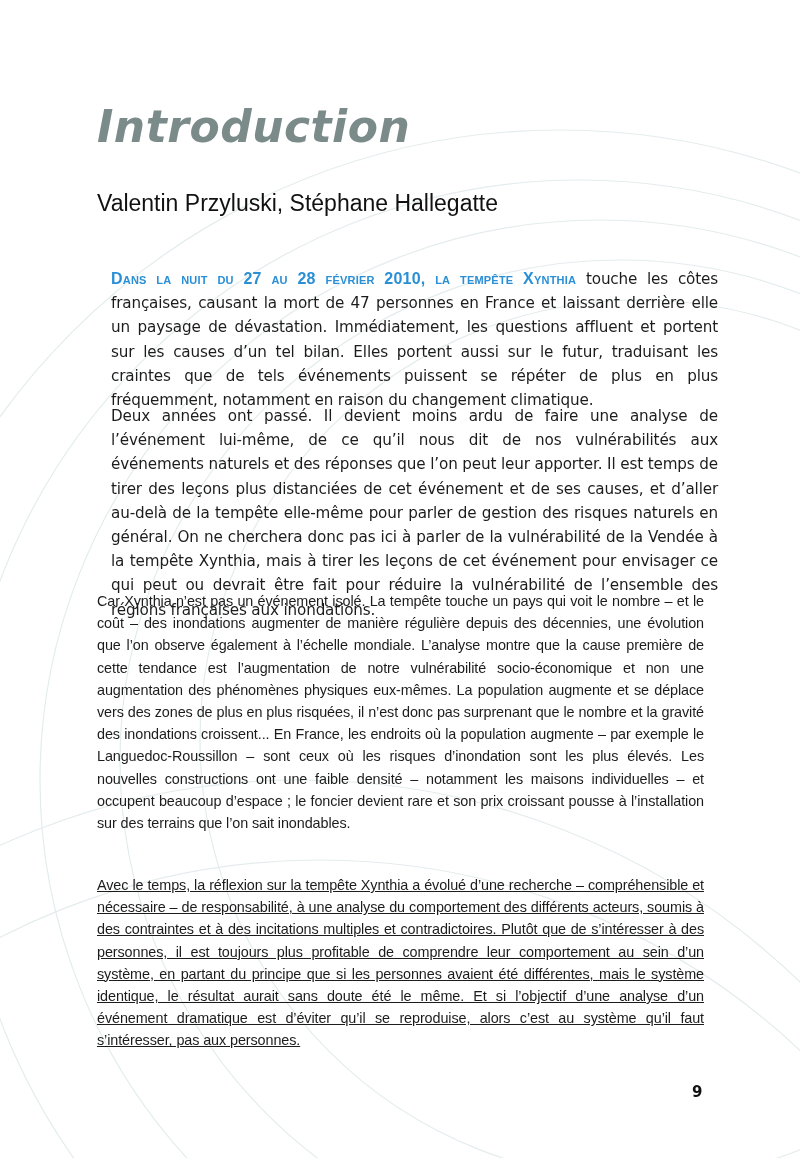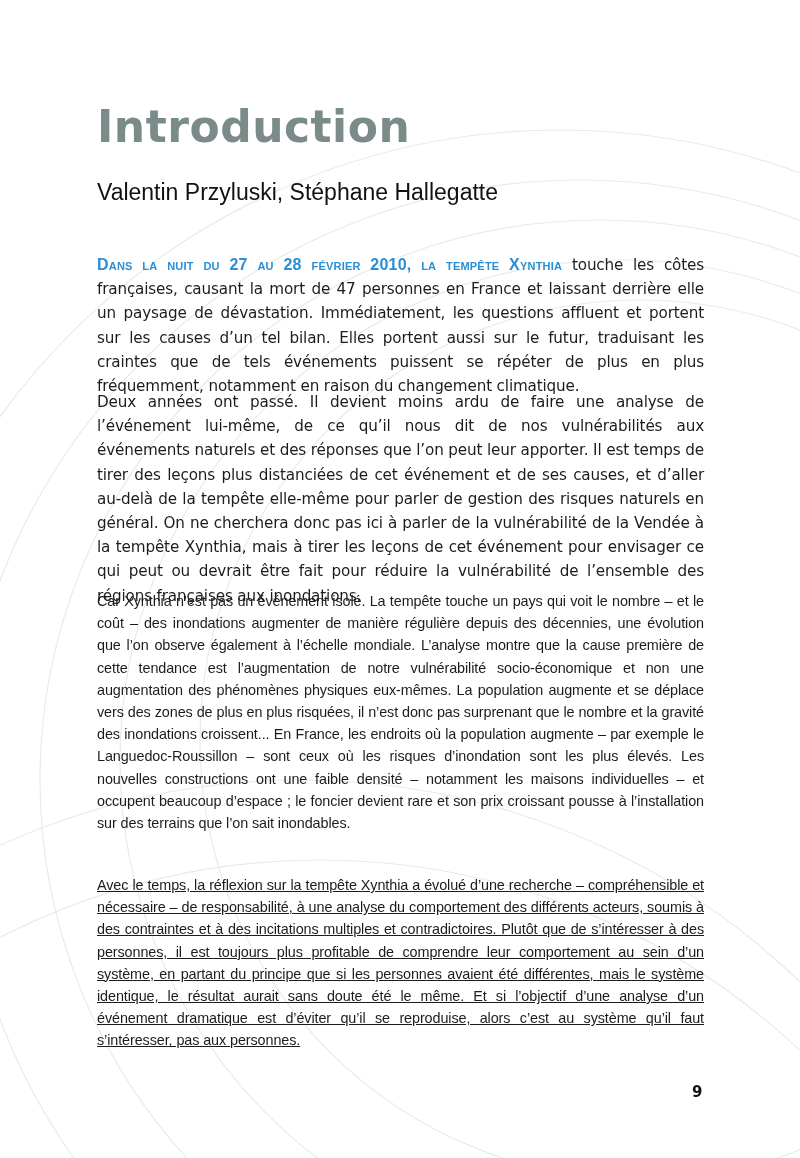--- a/index.html
+++ b/index.html
@@ -33,37 +33,38 @@
       position: absolute;
       top: 101px;
       left: 0;
       margin: 0;
       font-family: "DejaVu Sans", sans-serif;
       font-weight: bold;
       font-size: 44px;
       letter-spacing: 0.5px;
       color: #7b8b8a;
       line-height: 52px;
+      font-style: italic;
     }
     .authors {
       position: absolute;
-      top: 177px;
+      top: 188px;
       left: 0;
       margin: 0;
       font-family: "Liberation Sans", sans-serif;
       font-weight: normal;
       font-size: 23px;
       color: #111111;
       line-height: 30px;
     }
     .body-a {
       position: absolute;
       left: 0;
       width: 607px;
-      margin: 0;
+      margin: 14px;
       font-family: "DejaVu Sans", sans-serif;
       font-size: 15.2px;
       line-height: 24.2px;
       text-align: justify;
       color: #1c1c1c;
       letter-spacing: -0.15px;
     }
     .p1 { top: 253px; }
     .p2 { top: 390px; }
     .lead {

